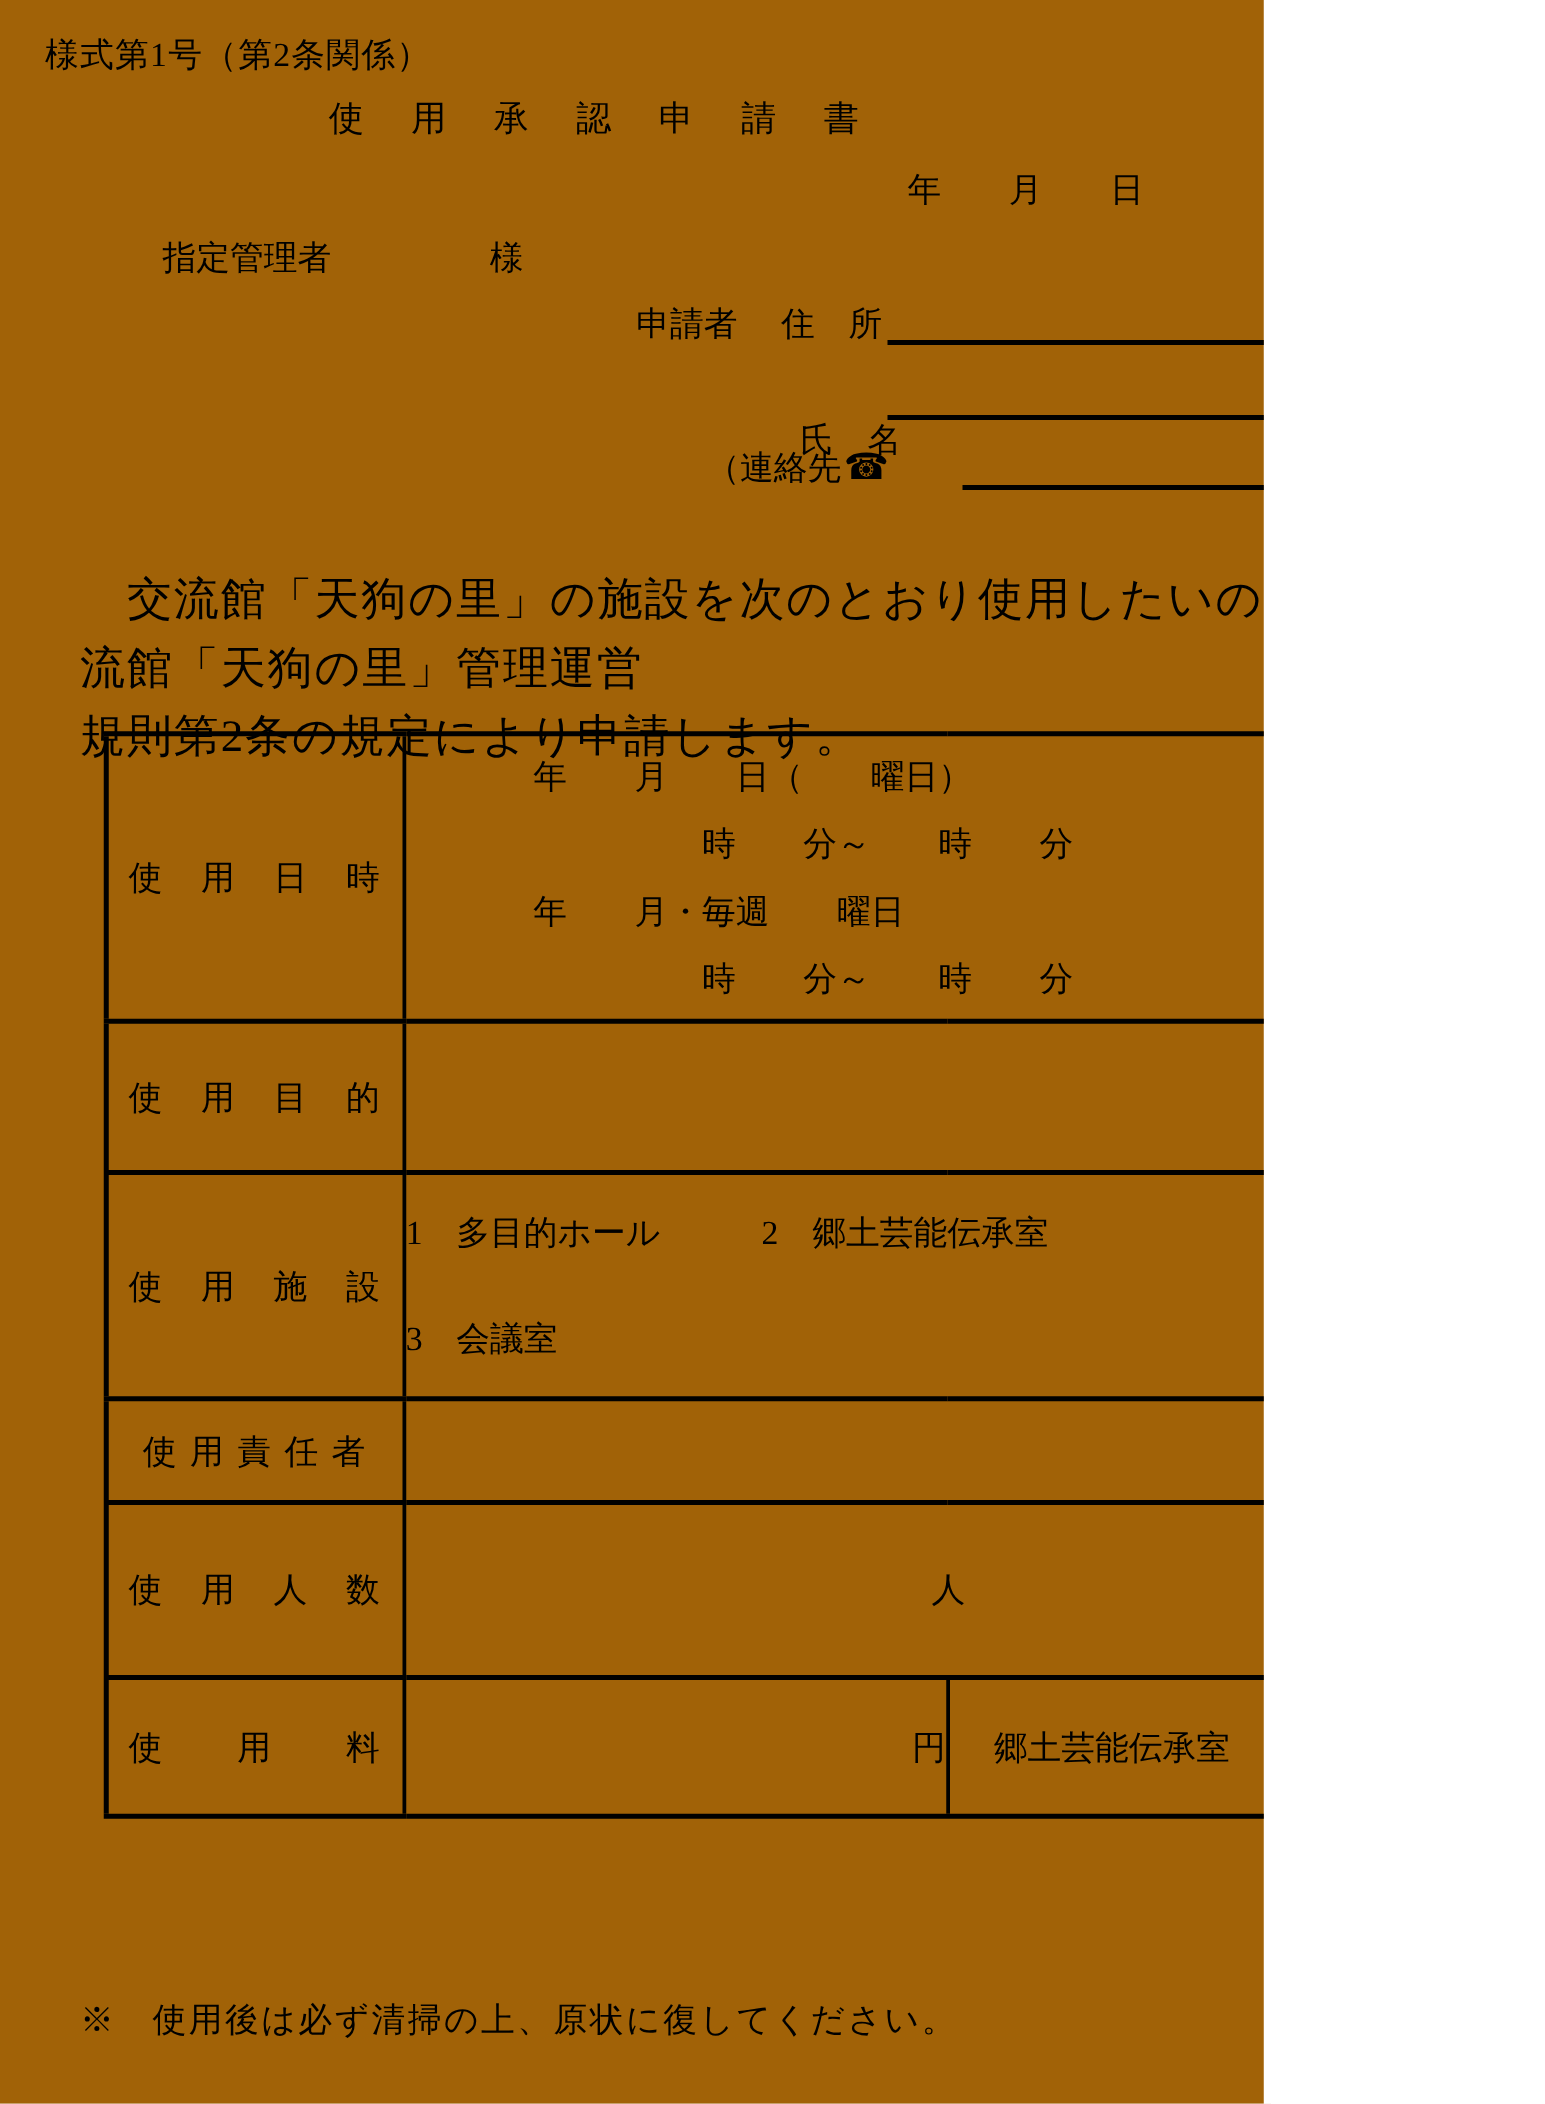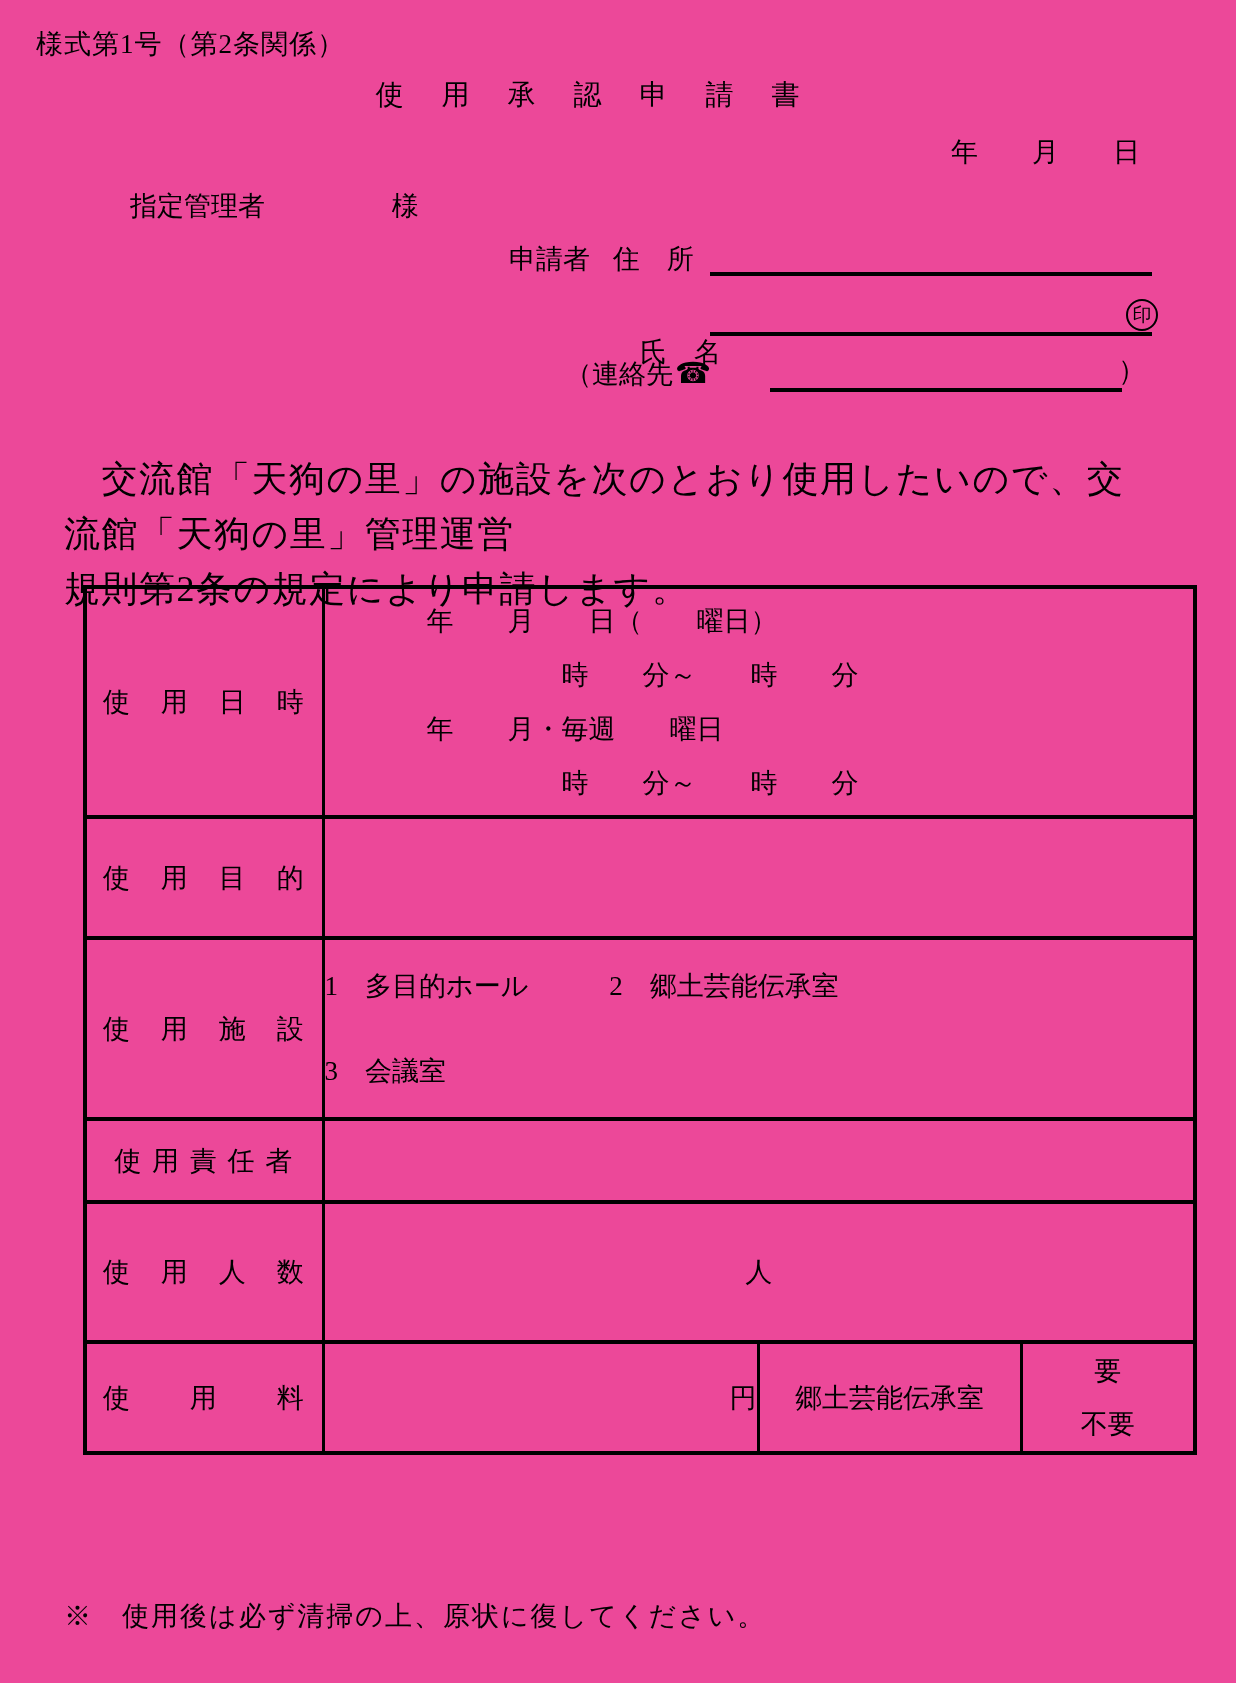--- a/index.html
+++ b/index.html
@@ -1,29 +1,29 @@
 <!DOCTYPE html>
 <html><head>
 <meta charset="utf-8">
 <style>
   html,body{margin:0;padding:0;background:#fff;}
   body{width:1236px;height:1683px;font-family:"Liberation Serif","DejaVu Serif",serif;color:#000;}
-  .page{position:relative;width:1236px;height:1683px;background:#ec4899;overflow:hidden;}
+  .page{position:relative;width:1011px;height:1683px;background:#a16207;overflow:hidden;}
 
   .form-id{position:absolute;left:36px;top:26px;font-size:27px;letter-spacing:1px;}
   .doc-title{position:absolute;left:0;right:0;top:76px;margin:0;text-align:center;
              font-size:28px;font-weight:normal;letter-spacing:5px;transform:translateX(-28px);}
   .header-date{position:absolute;top:134px;right:96px;font-size:27px;text-align:center;}
 
   .recipient{position:absolute;left:130px;top:188px;font-size:27px;}
   .recipient .honorific{margin-left:120px;}
 
   .app-row{position:absolute;font-size:27px;white-space:nowrap;}
   .row-address{left:509px;top:241px;}
-  .row-address .sub{margin-left:16px;}
+  .row-address .sub{margin-left:28px;}
   .row-name{left:640px;top:301px;margin-top:33px;}
   .row-contact{left:565px;top:356px;}
   .row-contact .phone{font-size:29px;margin-left:2px;}
   .contact-close{position:absolute;left:1118px;top:352px;font-size:28px;}
 
   .rule{position:absolute;height:4px;background:#000;}
   .rule-address{left:710px;top:272px;width:442px;}
   .rule-name{left:710px;top:332px;width:442px;}
   .rule-contact{left:770px;top:388px;width:352px;}
 

